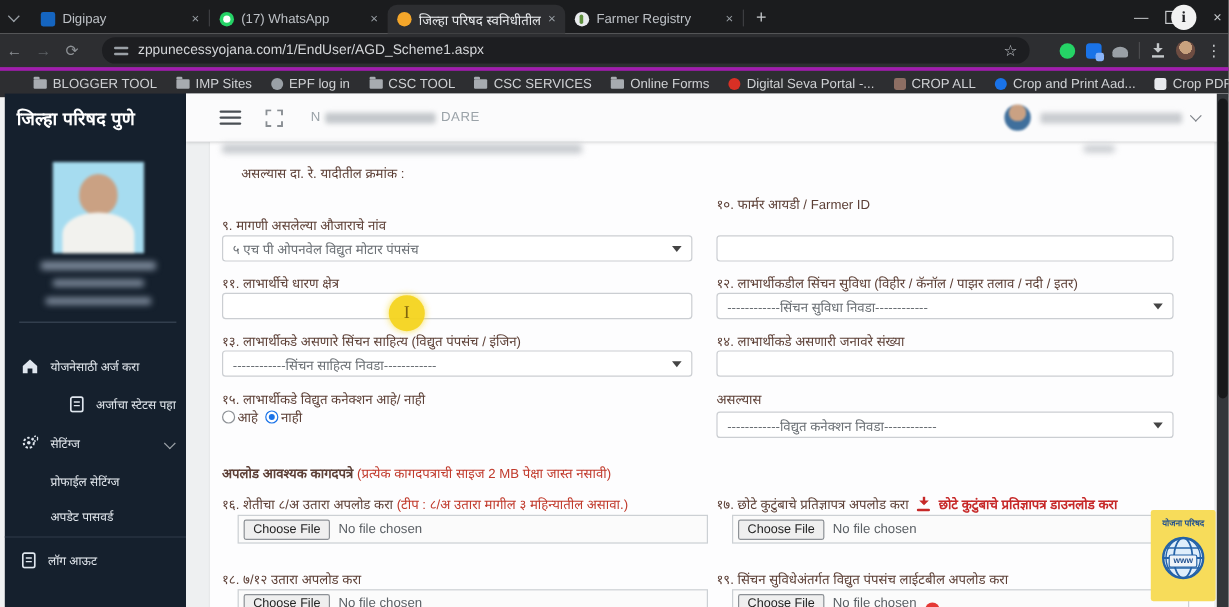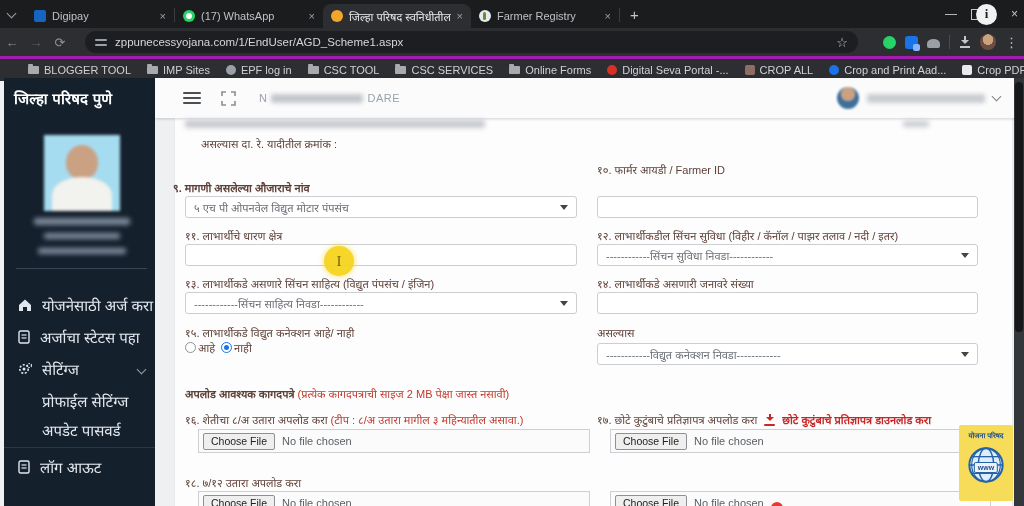--- a/index.html
+++ b/index.html
@@ -71,21 +71,21 @@
   .bmico.doc{background:#e8eaed;border-radius:2px;}
 
   
   .sidebar{position:absolute;left:4px;top:78px;width:155px;height:428px;background:#15202d;color:#e1e7ee;}
   .sbtitle{position:absolute;left:10px;top:10px;font-size:15px;font-weight:bold;color:#ffffff;letter-spacing:.2px;}
   .photo{position:absolute;left:40px;top:57px;width:76px;height:76px;background:#a6dcf0;overflow:hidden;filter:blur(1.5px);}
   .photo .head{position:absolute;left:22px;top:10px;width:32px;height:34px;background:#caa183;border-radius:50% 50% 45% 45%;}
   .photo .shirt{position:absolute;left:8px;top:42px;width:60px;height:36px;background:#f2f2ee;border-radius:50% 50% 0 0;}
   .blurbar{background:#7d8a9b;border-radius:2px;filter:blur(2.5px);}
   .sbdiv{position:absolute;left:12px;top:190px;width:131px;height:1px;background:#3a4656;}
-  .mitem{position:absolute;left:0;width:155px;height:26px;display:flex;align-items:center;gap:10px;padding-left:14px;box-sizing:border-box;font-size:15px;color:#e3e8ee;}
+  .mitem{position:absolute;left:0;width:155px;height:26px;display:flex;align-items:center;gap:10px;padding-left:14px;box-sizing:border-box;font-size:10px;color:#e3e8ee;}
   .mitem svg{flex:0 0 auto;}
   .msub{padding-left:38px;}
   .mchev{position:absolute;right:14px;top:10px;}
   .logoutline{position:absolute;left:0;top:369px;width:155px;height:1px;background:#2b3747;}
 
   
   .main{position:absolute;left:155px;top:78px;width:869px;height:428px;background:#eef0f1;}
   .apphdr{position:absolute;left:0;top:0;width:100%;height:40px;background:#fbfbfc;box-shadow:0 1px 3px rgba(0,0,0,.18);}
   .burger{position:absolute;left:28px;top:14px;width:18px;height:12px;}
   .burger i{display:block;height:2.4px;background:#4a4f54;margin-bottom:2.6px;border-radius:1px;}
@@ -255,21 +255,21 @@
     <div class="blurbar abs" style="left:40px;top:155px;width:76px;height:6px;"></div>
     <div class="blurbar abs" style="left:34px;top:170px;width:88px;height:6px;"></div>
     <div class="sbdiv"></div>
 
     <div class="mitem" style="top:214px;">
       <svg width="14" height="14" viewBox="0 0 14 14">
           <path d="M1 7 L7 1.5 L13 7 V13 H9 V9 H5 V13 H1 Z" fill="#dfe6ee"></path>
         </svg>
       <span>योजनेसाठी अर्ज करा</span>
     </div>
-    <div class="mitem" style="top:246px;">
+    <div class="mitem" style="top:246px;margin-left:40px;">
       <svg width="12" height="14" viewBox="0 0 12 14">
           <rect x="1" y="1" width="10" height="12" rx="1.5" fill="none" stroke="#dfe6ee" stroke-width="1.4"></rect>
           <line x1="3.5" y1="5" x2="8.5" y2="5" stroke="#dfe6ee" stroke-width="1.2"></line>
           <line x1="3.5" y1="8" x2="8.5" y2="8" stroke="#dfe6ee" stroke-width="1.2"></line>
         </svg>
       <span>अर्जाचा स्टेटस पहा</span>
     </div>
     <div class="mitem" style="top:278px;">
       <svg width="14" height="14" viewBox="0 0 14 14">
           <circle cx="6" cy="7" r="4.2" fill="none" stroke="#dfe6ee" stroke-width="1.6" stroke-dasharray="2 1.6"></circle>
@@ -318,21 +318,21 @@
         <span class="ublur"></span>
         <span class="uchev"></span>
       </div>
     </div>
 
     <div class="blurline" style="left:30px;top:42px;width:300px;"></div>
     <div class="blurline" style="left:748px;top:43px;width:26px;height:6px;"></div>
 
     <div class="flabel" style="left:46px;top:58px;">असल्यास दा. रे. यादीतील क्रमांक :</div>
 
-    <div class="flabel" style="left:18px;top:102px;font-weight:bold;">९. मागणी असलेल्या औजाराचे नांव</div>
+    <div class="flabel" style="left:30px;top:102px;">९. मागणी असलेल्या औजाराचे नांव</div>
     <div class="sel" style="left:30px;top:118px;width:392px;">
       <span>५ एच पी ओपनवेल विद्युत मोटार पंपसंच</span>
         <span class="arrow"></span>
     </div>
     <div class="flabel" style="left:442px;top:84px;">१०. फार्मर आयडी / Farmer ID</div>
     <input class="txt" style="left: 442px; top: 118px; width: 381px;">
 
     <div class="flabel" style="left:30px;top:150px;">११. लाभार्थीचे धारण क्षेत्र</div>
     <input class="txt" style="left: 30px; top: 166px; width: 392px;">
     <div class="flabel" style="left:442px;top:150px;">१२. लाभार्थीकडील सिंचन सुविधा (विहीर / कॅनॉल / पाझर तलाव / नदी / इतर)</div>
@@ -384,20 +384,21 @@
     <div class="filebox" style="left:442px;top:351px;width:381px;">
       <button class="choosebtn">Choose File</button>
       <span class="filestatus">No file chosen</span>
     </div>
 
     <div class="flabel" style="left:30px;top:397px;">१८. ७/१२ उतारा अपलोड करा</div>
     <div class="filebox" style="left:30px;top:413px;width:392px;">
       <button class="choosebtn">Choose File</button>
       <span class="filestatus">No file chosen</span>
     </div>
+    <div class="flabel" style="left:442px;top:397px;">१९. सिंचन सुविधेअंतर्गत विद्युत पंपसंच लाईटबील अपलोड करा</div>
     <div class="filebox" style="left:442px;top:413px;width:381px;">
       <button class="choosebtn">Choose File</button>
       <span class="filestatus">No file chosen</span>
       <span class="redball" style="left:160px;top:10px;"></span>
     </div>
 
     <div class="cursorhl" style="left:169px;top:168px;">I</div>
 
     <div class="pagescroll">
         <div class="thumb"></div>

